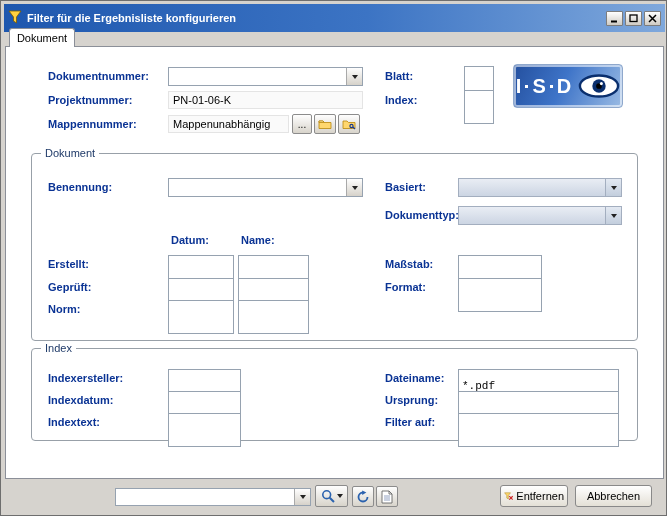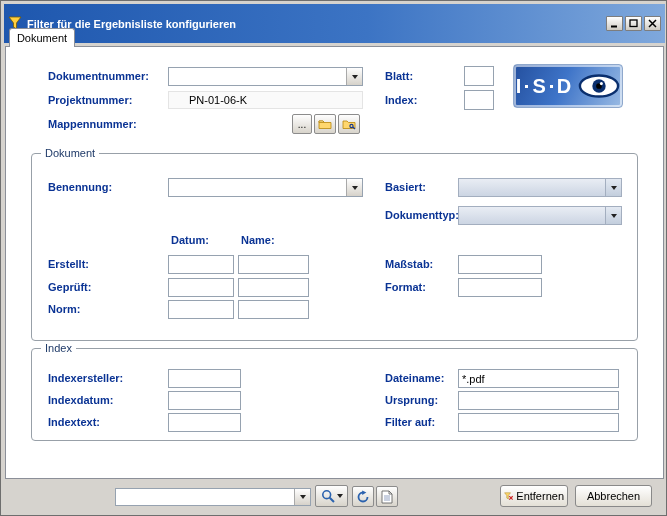--- a/index.html
+++ b/index.html
@@ -3,21 +3,21 @@
 <meta charset="utf-8">
 <style>
   * { box-sizing: border-box; margin: 0; padding: 0; }
   html,body { width:667px; height:516px; }
   body { font-family: "Liberation Sans", sans-serif; font-size: 11px; }
 
   .window { position:relative; width:667px; height:516px; background:#d6d3ce;
             border:1px solid #6e6e6e; overflow:hidden; }
 
   
-  .titlebar { position:absolute; left:3px; top:3px; width:661px; height:39px;
+  .titlebar { position:absolute; left:3px; top:3px; width:661px; height:28px;
               background:linear-gradient(90deg,#1e57ae 0%, #3c74c4 55%, #7fa8dc 100%);
               display:flex; align-items:center; gap:5px; padding:0 4px; }
   .title-text { color:#fff; font-weight:bold; flex:1; white-space:nowrap; overflow:hidden; }
   .winbtns { display:flex; gap:2px; }
   .winbtn { width:17px; height:15px; background:linear-gradient(#ffffff,#cfcbc3);
             border:1px solid #7d7d7d; border-radius:1px; display:flex; align-items:center;
             justify-content:center; padding:0; cursor:default; }
 
   
   .tab { position:absolute; display:flex; align-items:center; justify-content:center;
@@ -29,24 +29,24 @@
            background:#fff; border:1px solid #8b8f98; z-index:2; }
 
   
   .lbl { position:absolute; font-weight:bold; color:#0a3394; white-space:nowrap; z-index:4; }
 
   
   .groupbox { position:absolute; border:1px solid #98a0a8; border-radius:4px; z-index:3; }
   .group-title { position:absolute; color:#1f3a68; background:#fff; padding:0 4px; z-index:4; }
 
   
-  .tb { position:absolute; border:1px solid #96a2b0; background:#fff; font-family:Liberation Sans, sans-serif;
-        font-size:11px; padding:1px 3px; z-index:4; }
+  .tb { position:absolute; border:1px solid #96a2b0; background:#fff; font-family:Liberation Mono, monospace;
+        font-size:11px; padding:16px 3px; z-index:4; }
   .flat { position:absolute; background:#fafafa; border:1px solid #e4e4e4; display:flex;
-          align-items:center; padding:0 20px; color:#000; z-index:4; }
+          align-items:center; padding:0 4px; color:#000; z-index:4; }
 
   
   .combo { position:absolute; background:#fff; border:1px solid #96a2b0; display:flex; z-index:4; }
   .combo-val { flex:1; padding:1px 4px; overflow:hidden; white-space:nowrap; }
   .combo-btn { width:16px; background:linear-gradient(#fefefe,#d6d2ca); border-left:1px solid #a9a9a9;
                display:flex; align-items:center; justify-content:center; }
   .combo.disabled { background:linear-gradient(#e9edf4,#ccd5e3); border-color:#a3aebf; }
   .combo.disabled .combo-btn { background:linear-gradient(#e3e9f2,#c3cedd); border-left-color:#a3aebf; }
   .caret { width:0; height:0; border-left:3.5px solid transparent; border-right:3.5px solid transparent;
            border-top:4px solid #222; }
@@ -128,20 +128,21 @@
     </svg>
   </div>
 
   <span class="lbl" style="left:47px;top:93px">Projektnummer:</span>
   <div class="flat" style="left:167px;top:90px;width:195px;height:18px">PN-01-06-K</div>
 
   <span class="lbl" style="left:384px;top:93px">Index:</span>
   <input class="tb" style="left: 463px; top: 89px; width: 30px; height: 20px;" type="text" value="">
 
   <span class="lbl" style="left:47px;top:117px">Mappennummer:</span>
+  <div class="flat" style="left:167px;top:114px;width:121px;height:18px">Mappenunabhängig</div>
   <button class="sbtn" style="left:291px;top:113px;width:20px;height:20px">...</button>
   <button class="sbtn" style="left:313px;top:113px;width:22px;height:20px">
     <svg width="14" height="12" viewBox="0 0 14 12">
       <path d="M1 3 L5 3 L6.5 4.5 L13 4.5 L13 10.5 L1 10.5 Z" fill="#ffd76e" stroke="#b8860b" stroke-width="0.8"></path>
       <path d="M1 3 L5 3 L6.5 4.5 L1 4.5 Z" fill="#ffe9a8" stroke="#b8860b" stroke-width="0.8"></path>
     </svg>
   </button>
   <button class="sbtn" style="left:337px;top:113px;width:22px;height:20px">
     <svg width="14" height="12" viewBox="0 0 14 12">
       <path d="M1 3 L5 3 L6.5 4.5 L13 4.5 L13 10.5 L1 10.5 Z" fill="#ffd76e" stroke="#b8860b" stroke-width="0.8"></path>

